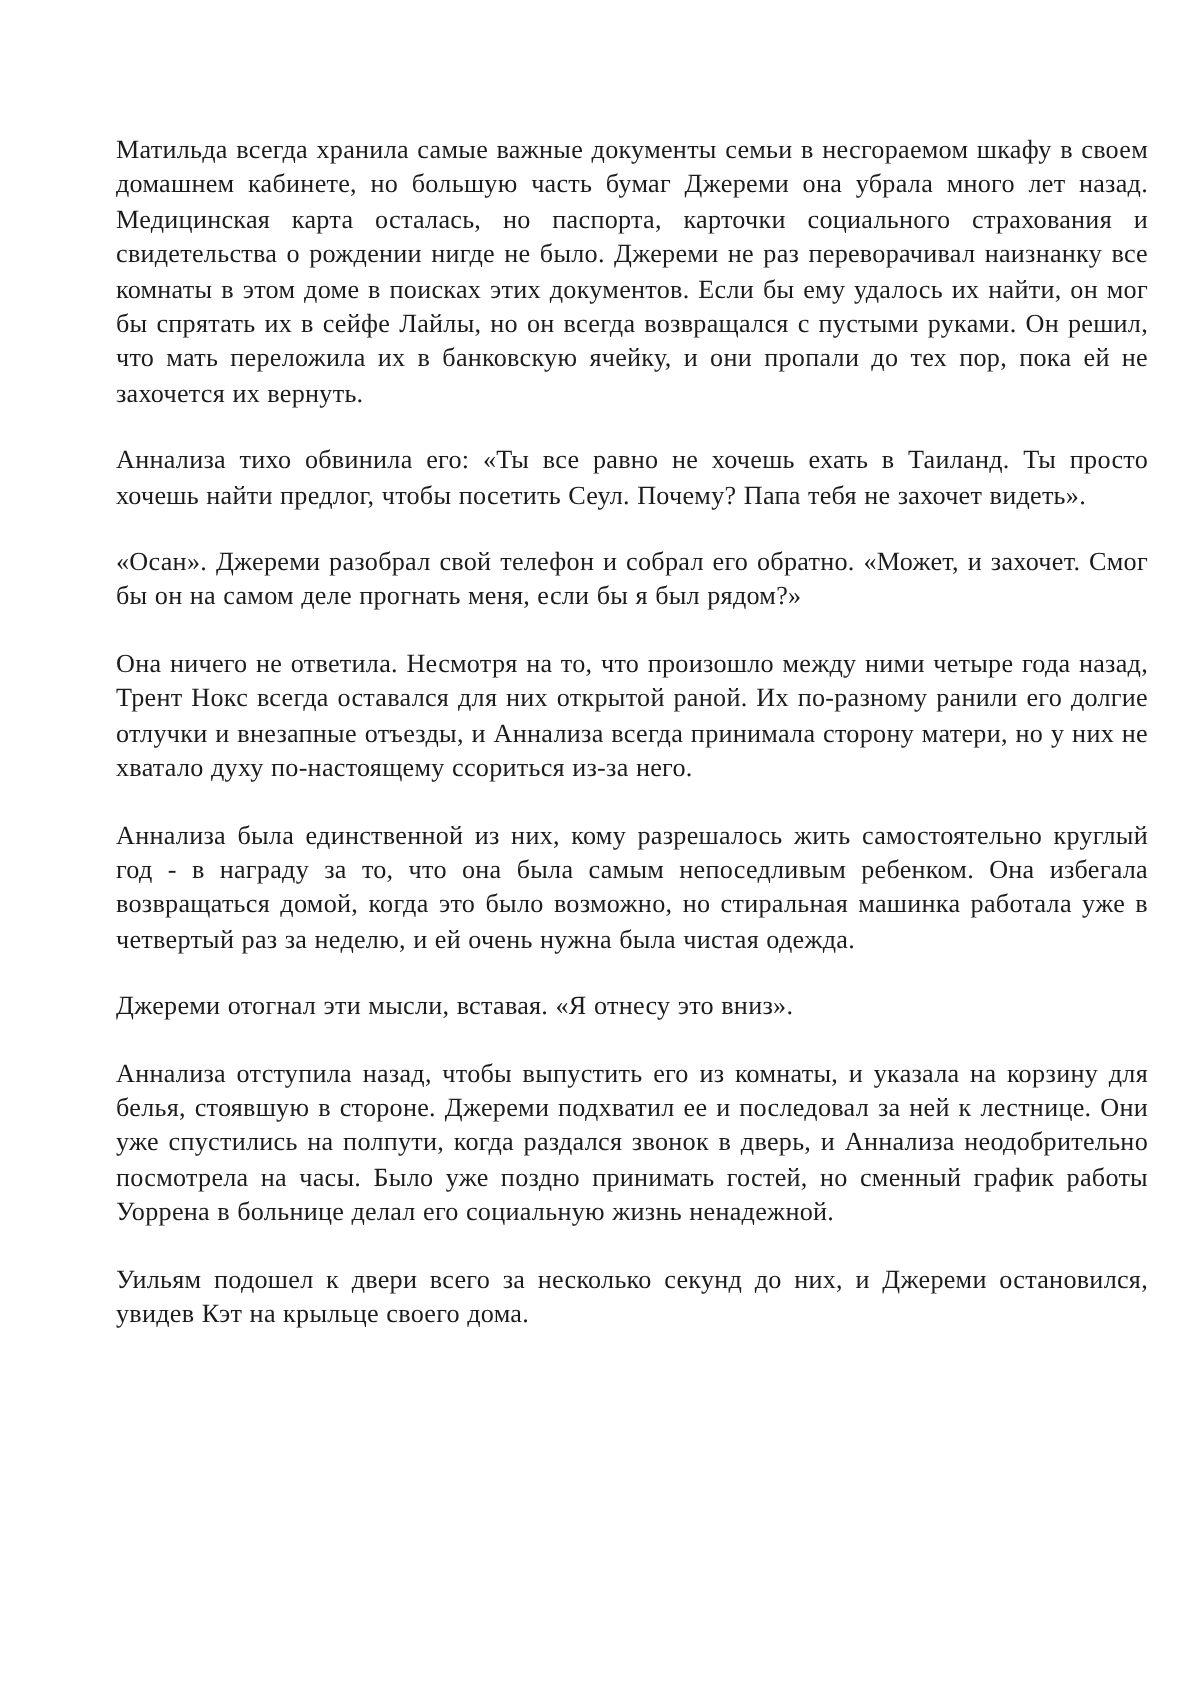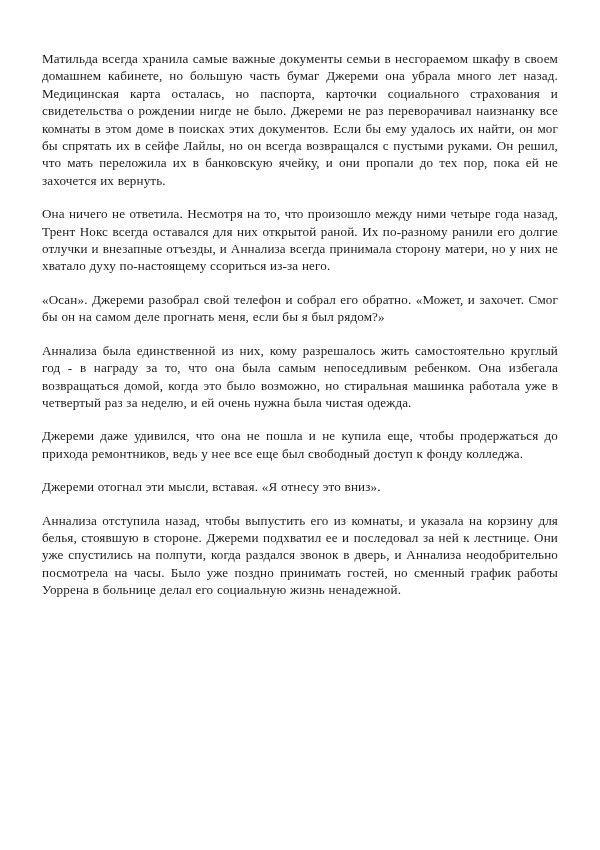--- a/index.html
+++ b/index.html
@@ -16,21 +16,21 @@
   .page {
     position: relative;
     width: 600px;
     height: 850px;
     background: #ffffff;
     box-sizing: border-box;
     padding: 50px 42px 0 42px;
   }
   .body-text {
     width: 516px;
-    margin: 0;
+    margin: 16px;
   }
   .para {
     margin: 0 0 16px 0;
     font-size: 13.1px;
     line-height: 17.4px;
     color: #1c1c1c;
     text-align: justify;
     text-justify: inter-word;
     hyphens: none;
     -webkit-hyphens: none;
@@ -40,20 +40,21 @@
   .para:last-child {
     margin-bottom: 0;
   }
 </style>
 </head>
 <body>
 
 <div class="page">
   <div class="body-text">
     <p class="para">Матильда всегда хранила самые важные документы семьи в несгораемом шкафу в своем домашнем кабинете, но большую часть бумаг Джереми она убрала много лет назад. Медицинская карта осталась, но паспорта, карточки социального страхования и свидетельства о рождении нигде не было. Джереми не раз переворачивал наизнанку все комнаты в этом доме в поисках этих документов. Если бы ему удалось их найти, он мог бы спрятать их в сейфе Лайлы, но он всегда возвращался с пустыми руками. Он решил, что мать переложила их в банковскую ячейку, и они пропали до тех пор, пока ей не захочется их вернуть.</p>
+    <p class="para">Аннализа тихо обвинила его: «Ты все равно не хочешь ехать в Таиланд. Ты просто хочешь найти предлог, чтобы посетить Сеул. Почему? Папа тебя не захочет видеть».</p>
+    <p class="para">«Осан». Джереми разобрал свой телефон и собрал его обратно. «Может, и захочет. Смог бы он на самом деле прогнать меня, если бы я был рядом?»</p>
     <p class="para">Она ничего не ответила. Несмотря на то, что произошло между ними четыре года назад, Трент Нокс всегда оставался для них открытой раной. Их по-разному ранили его долгие отлучки и внезапные отъезды, и Аннализа всегда принимала сторону матери, но у них не хватало духу по-настоящему ссориться из-за него.</p>
-    <p class="para">«Осан». Джереми разобрал свой телефон и собрал его обратно. «Может, и захочет. Смог бы он на самом деле прогнать меня, если бы я был рядом?»</p>
     <p class="para">Аннализа была единственной из них, кому разрешалось жить самостоятельно круглый год - в награду за то, что она была самым непоседливым ребенком. Она избегала возвращаться домой, когда это было возможно, но стиральная машинка работала уже в четвертый раз за неделю, и ей очень нужна была чистая одежда.</p>
-    <p class="para">Джереми даже удивился, что она не пошла и не купила еще, чтобы продержаться до прихода ремонтников, ведь у нее все еще был свободный доступ к фонду колледжа.</p>
     <p class="para">Джереми отогнал эти мысли, вставая. «Я отнесу это вниз».</p>
     <p class="para">Аннализа отступила назад, чтобы выпустить его из комнаты, и указала на корзину для белья, стоявшую в стороне. Джереми подхватил ее и последовал за ней к лестнице. Они уже спустились на полпути, когда раздался звонок в дверь, и Аннализа неодобрительно посмотрела на часы. Было уже поздно принимать гостей, но сменный график работы Уоррена в больнице делал его социальную жизнь ненадежной.</p>
+    <p class="para">Уильям подошел к двери всего за несколько секунд до них, и Джереми остановился, увидев Кэт на крыльце своего дома.</p>
   </div>
 </div>
 
 </body></html>

